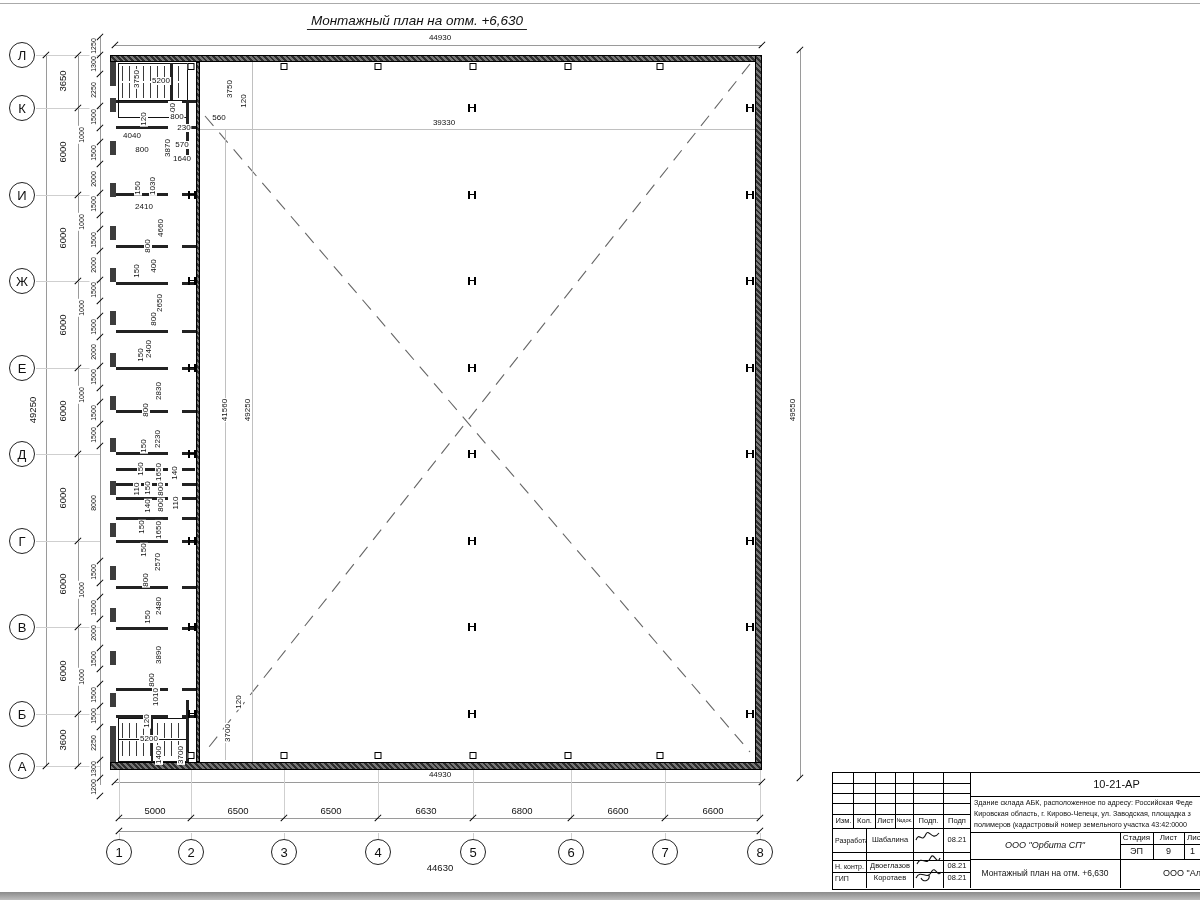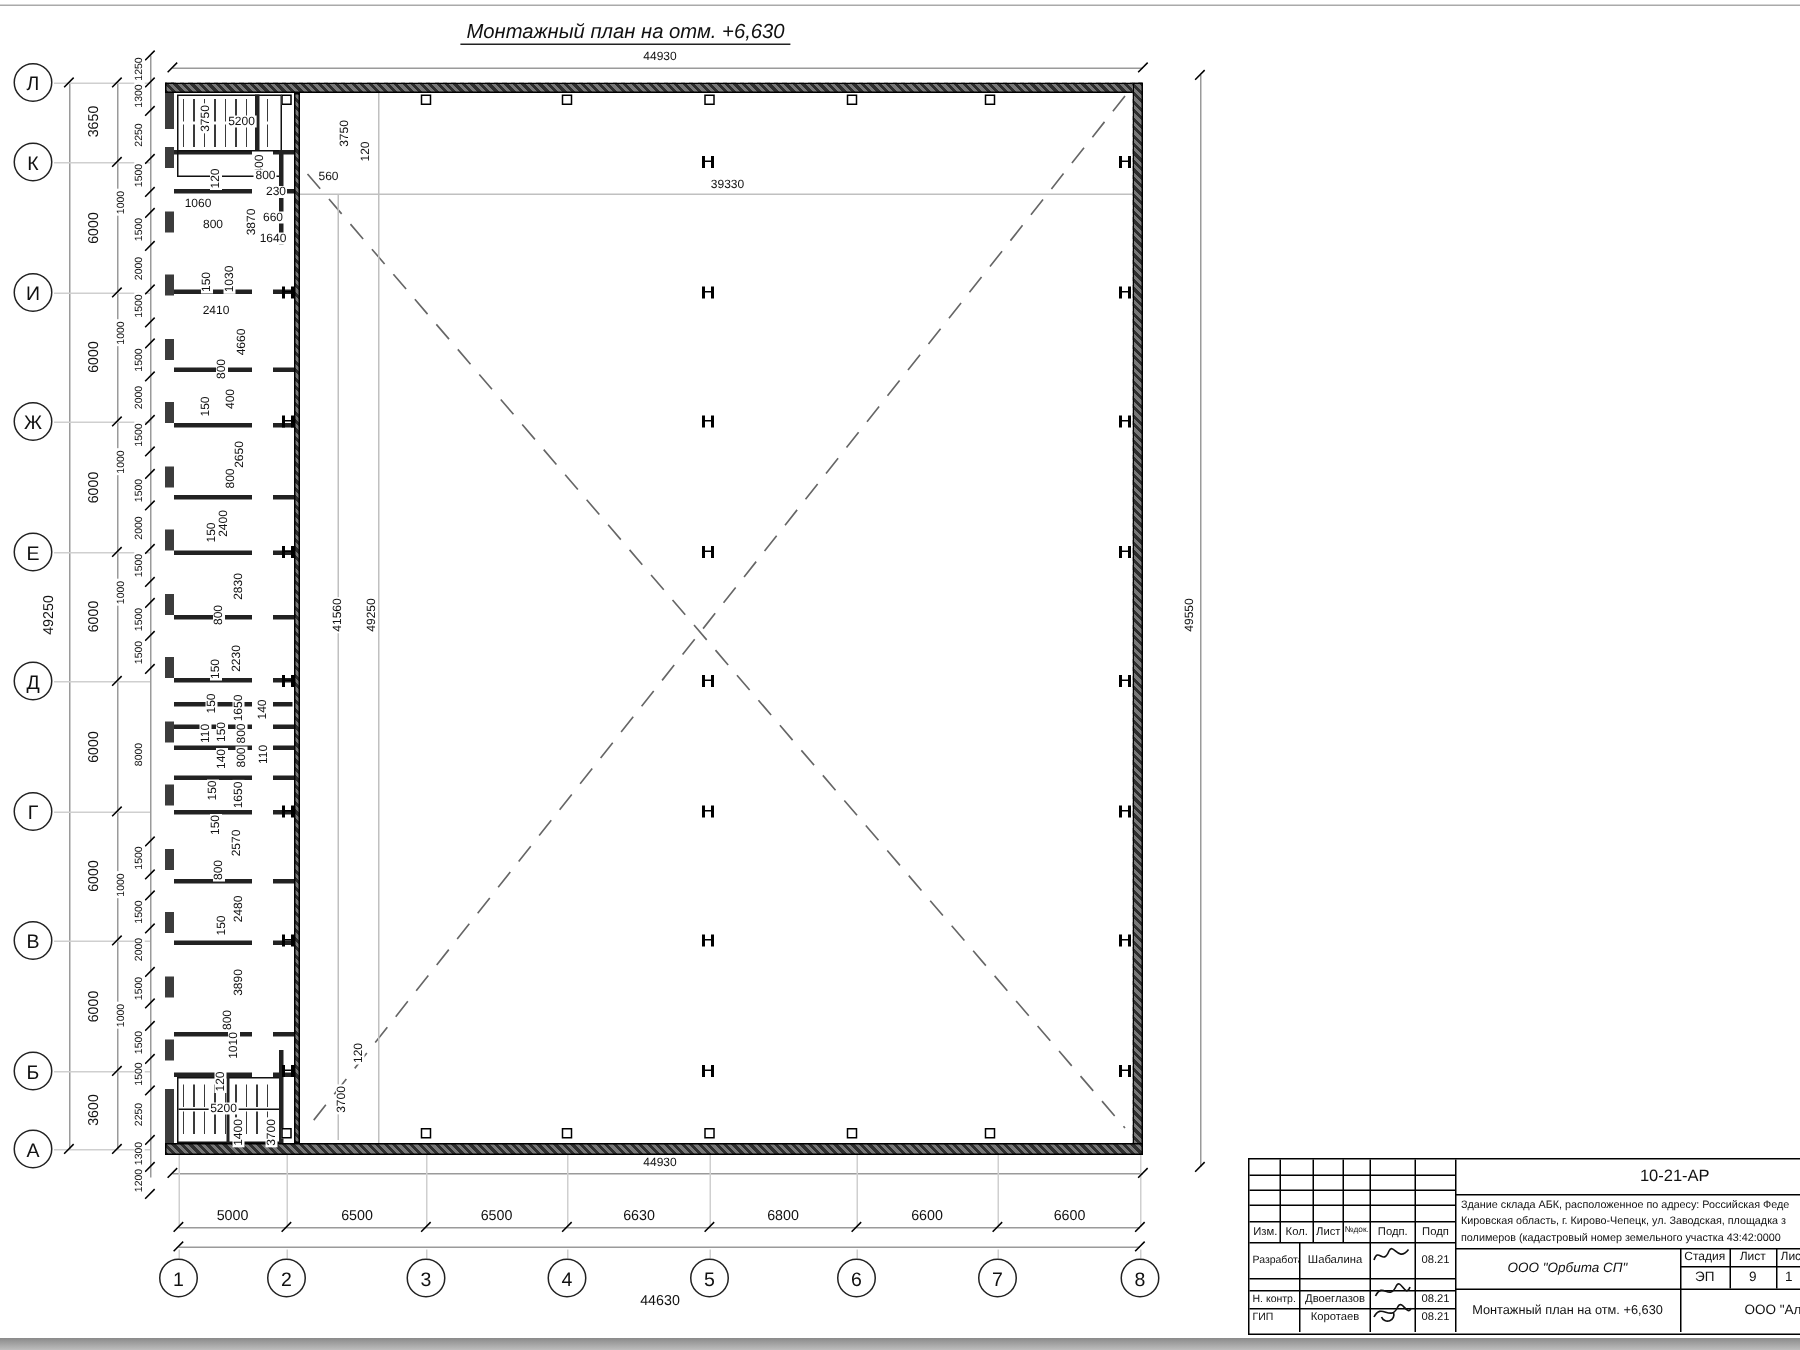--- a/index.html
+++ b/index.html
@@ -306,24 +306,24 @@
     <div class="abs" style="left: 225px; top: 130px; width: 1px; height: 630px; background: rgb(192, 192, 192); z-index: 1;"></div>
     <div class="abs" style="left: 252px; top: 62px; width: 1px; height: 704px; background: rgb(192, 192, 192); z-index: 1;"></div>
     <div class="abs" style="left: 196px; top: 129px; width: 559px; height: 1px; background: rgb(192, 192, 192); z-index: 1;"></div>
     <div class="lbl rot" style="left: 137px; top: 79px;">3750</div>
     <div class="lbl" style="left: 161px; top: 81px;">5200</div>
     <div class="lbl rot" style="left: 173px; top: 112px;">1400</div>
     <div class="lbl rot" style="left: 144px; top: 119px;">120</div>
     <div class="lbl" style="left: 177px; top: 117px;">800</div>
     <div class="lbl" style="left: 184px; top: 128px;">230</div>
     <div class="lbl" style="left: 219px; top: 118px;">560</div>
-    <div class="lbl" style="left: 132px; top: 136px;">1060</div>
+    <div class="lbl" style="left: 132px; top: 136px;">4040</div>
     <div class="lbl" style="left: 142px; top: 150px;">800</div>
     <div class="lbl rot" style="left: 168px; top: 148px;">3870</div>
-    <div class="lbl" style="left: 182px; top: 145px;">660</div>
+    <div class="lbl" style="left: 182px; top: 145px;">570</div>
     <div class="lbl" style="left: 182px; top: 159px;">1640</div>
     <div class="lbl rot" style="left: 230px; top: 89px;">3750</div>
     <div class="lbl rot" style="left: 244px; top: 101px;">120</div>
     <div class="lbl rot" style="left: 138px; top: 188px;">150</div>
     <div class="lbl rot" style="left: 153px; top: 186px;">1030</div>
     <div class="lbl" style="left: 144px; top: 207px;">2410</div>
     <div class="lbl rot" style="left: 161px; top: 228px;">4660</div>
     <div class="lbl rot" style="left: 148px; top: 246px;">800</div>
     <div class="lbl rot" style="left: 154px; top: 266px;">400</div>
     <div class="lbl rot" style="left: 137px; top: 271px;">150</div>
@@ -353,21 +353,21 @@
     <div class="lbl rot" style="left: 148px; top: 617px;">150</div>
     <div class="lbl rot" style="left: 159px; top: 655px;">3890</div>
     <div class="lbl rot" style="left: 152px; top: 680px;">800</div>
     <div class="lbl rot" style="left: 156px; top: 697px;">1010</div>
     <div class="lbl rot" style="left: 147px; top: 721px;">120</div>
     <div class="lbl rot" style="left: 239px; top: 702px;">120</div>
     <div class="lbl rot" style="left: 228px; top: 733px;">3700</div>
     <div class="lbl" style="left: 149px; top: 739px;">5200</div>
     <div class="lbl rot" style="left: 159px; top: 755px;">1400</div>
     <div class="lbl rot" style="left: 181px; top: 755px;">3700</div>
-    <div class="lbl" style="left: 485px; top: 123px; text-align: right;">39330</div>
+    <div class="lbl" style="left: 444px; top: 123px; text-align: right;">39330</div>
     <div class="lbl rot" style="left: 225px; top: 410px;">41560</div>
     <div class="lbl rot" style="left: 248px; top: 410px;">49250</div>
     <div class="lbl rot" style="left: 793px; top: 410px;">49550</div>
     <div class="abs" style="left: 116px; top: 100px; width: 52px; height: 3px; background: rgb(34, 34, 34); z-index: 1;"></div>
     <div class="abs" style="left: 182px; top: 100px; width: 14px; height: 3px; background: rgb(34, 34, 34); z-index: 1;"></div>
     <div class="abs" style="left: 116px; top: 126px; width: 52px; height: 3px; background: rgb(34, 34, 34); z-index: 1;"></div>
     <div class="abs" style="left: 182px; top: 126px; width: 14px; height: 3px; background: rgb(34, 34, 34); z-index: 1;"></div>
     <div class="abs" style="left: 116px; top: 193px; width: 52px; height: 3px; background: rgb(34, 34, 34); z-index: 1;"></div>
     <div class="abs" style="left: 182px; top: 193px; width: 14px; height: 3px; background: rgb(34, 34, 34); z-index: 1;"></div>
     <div class="abs" style="left: 116px; top: 245px; width: 52px; height: 3px; background: rgb(34, 34, 34); z-index: 1;"></div>

